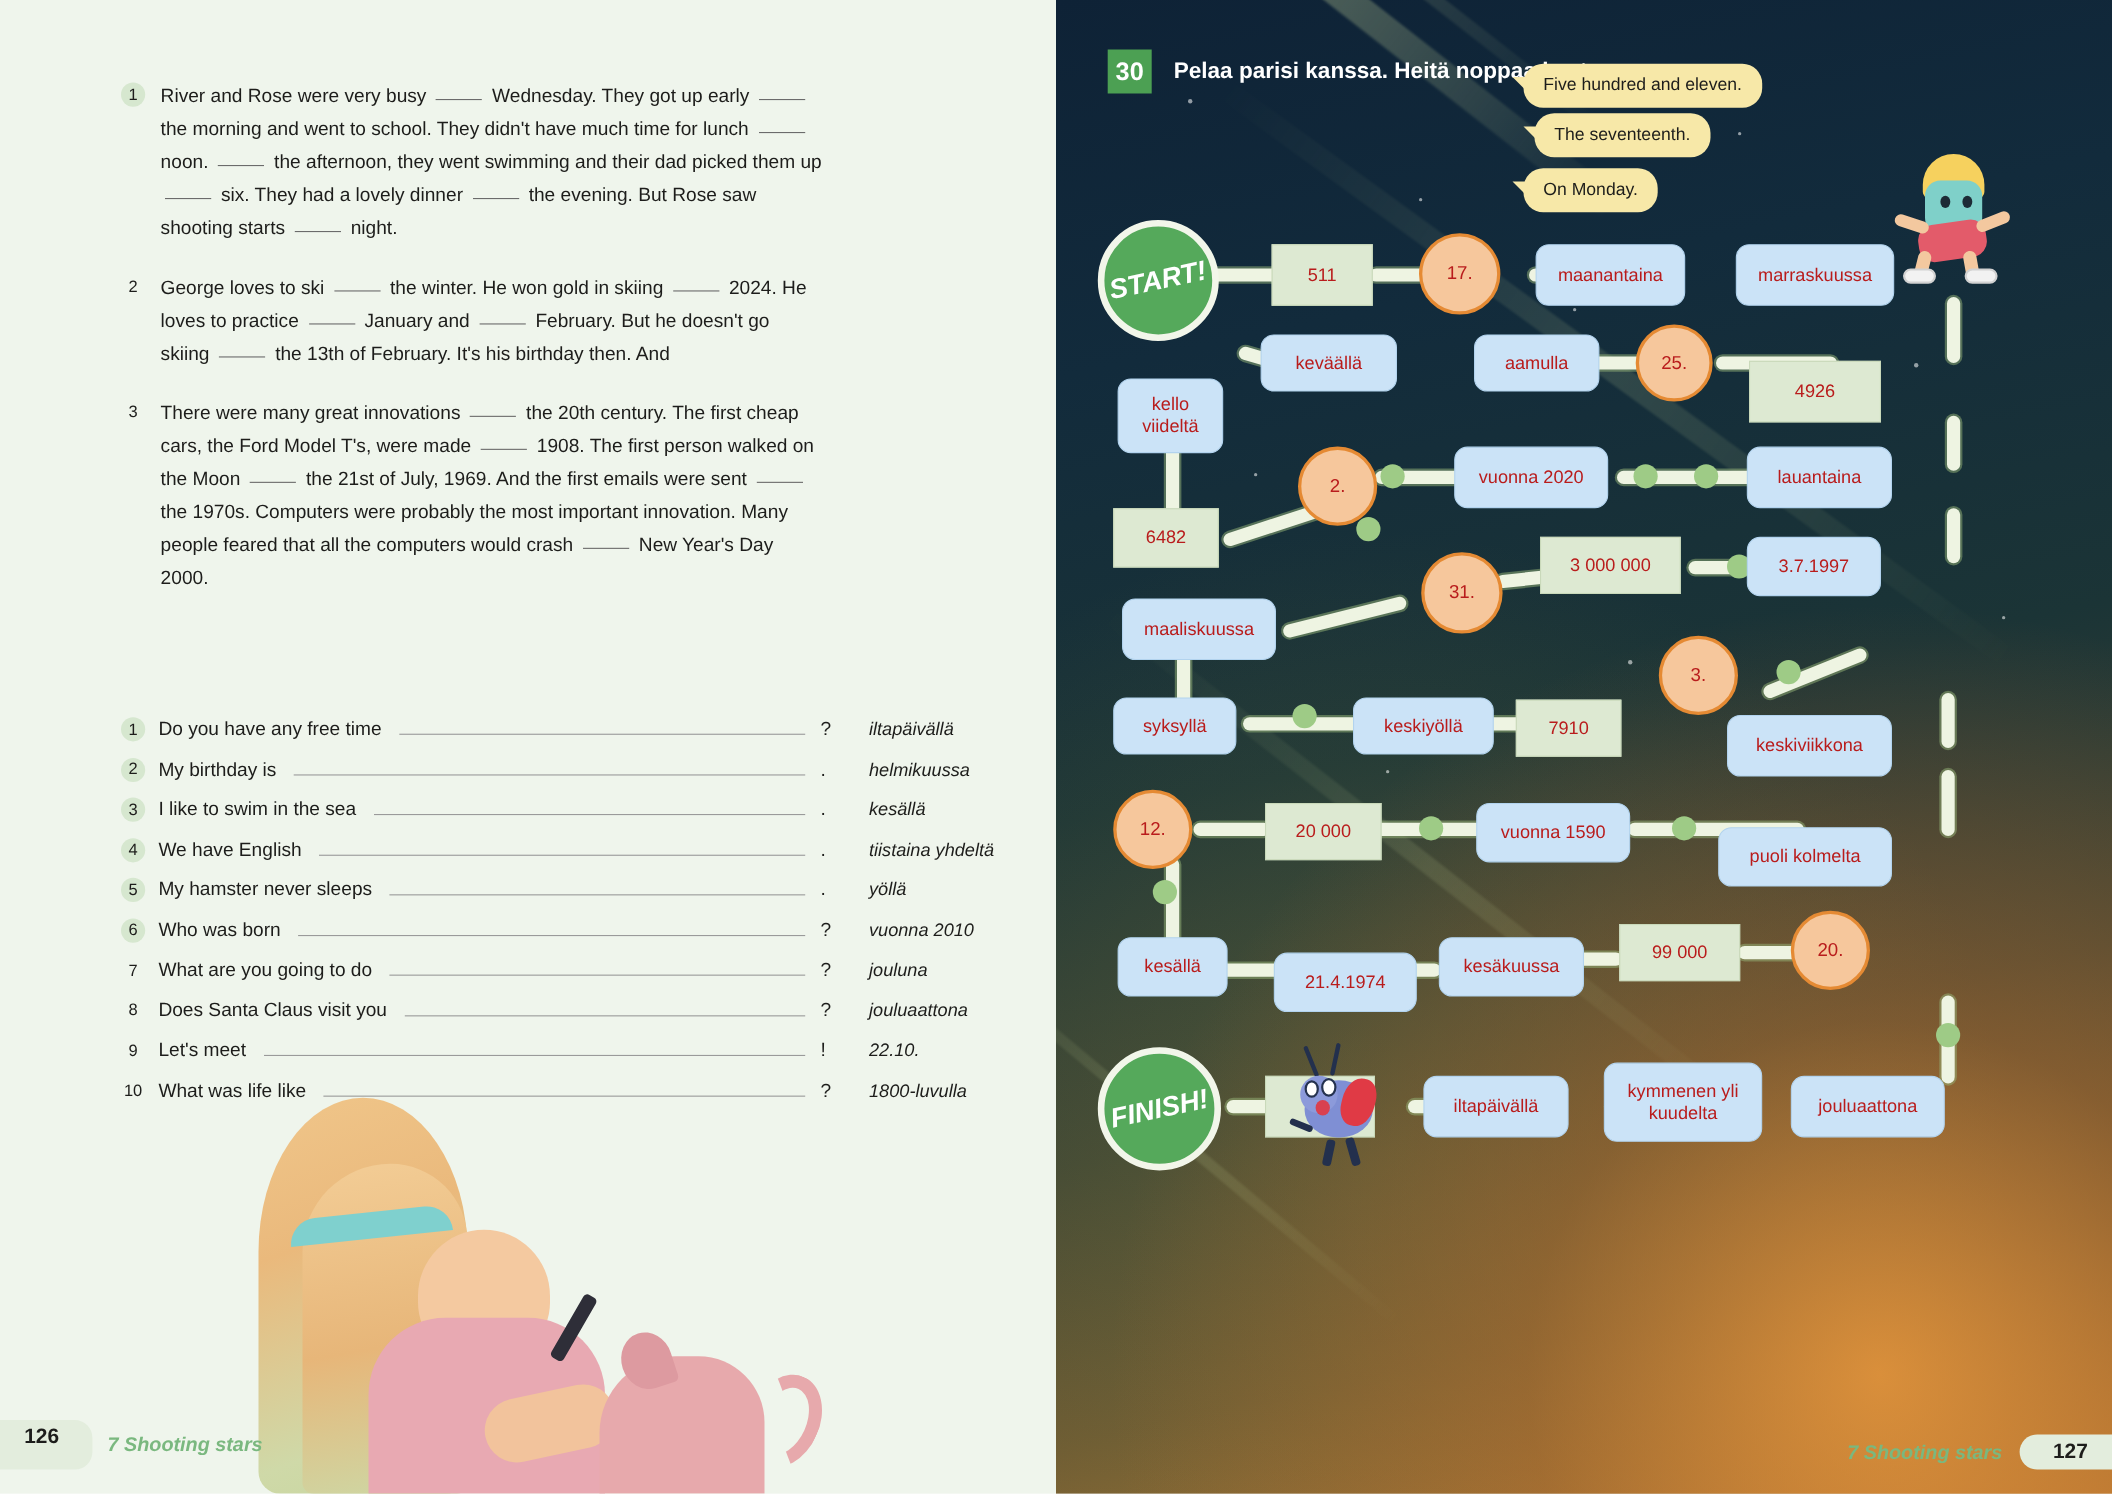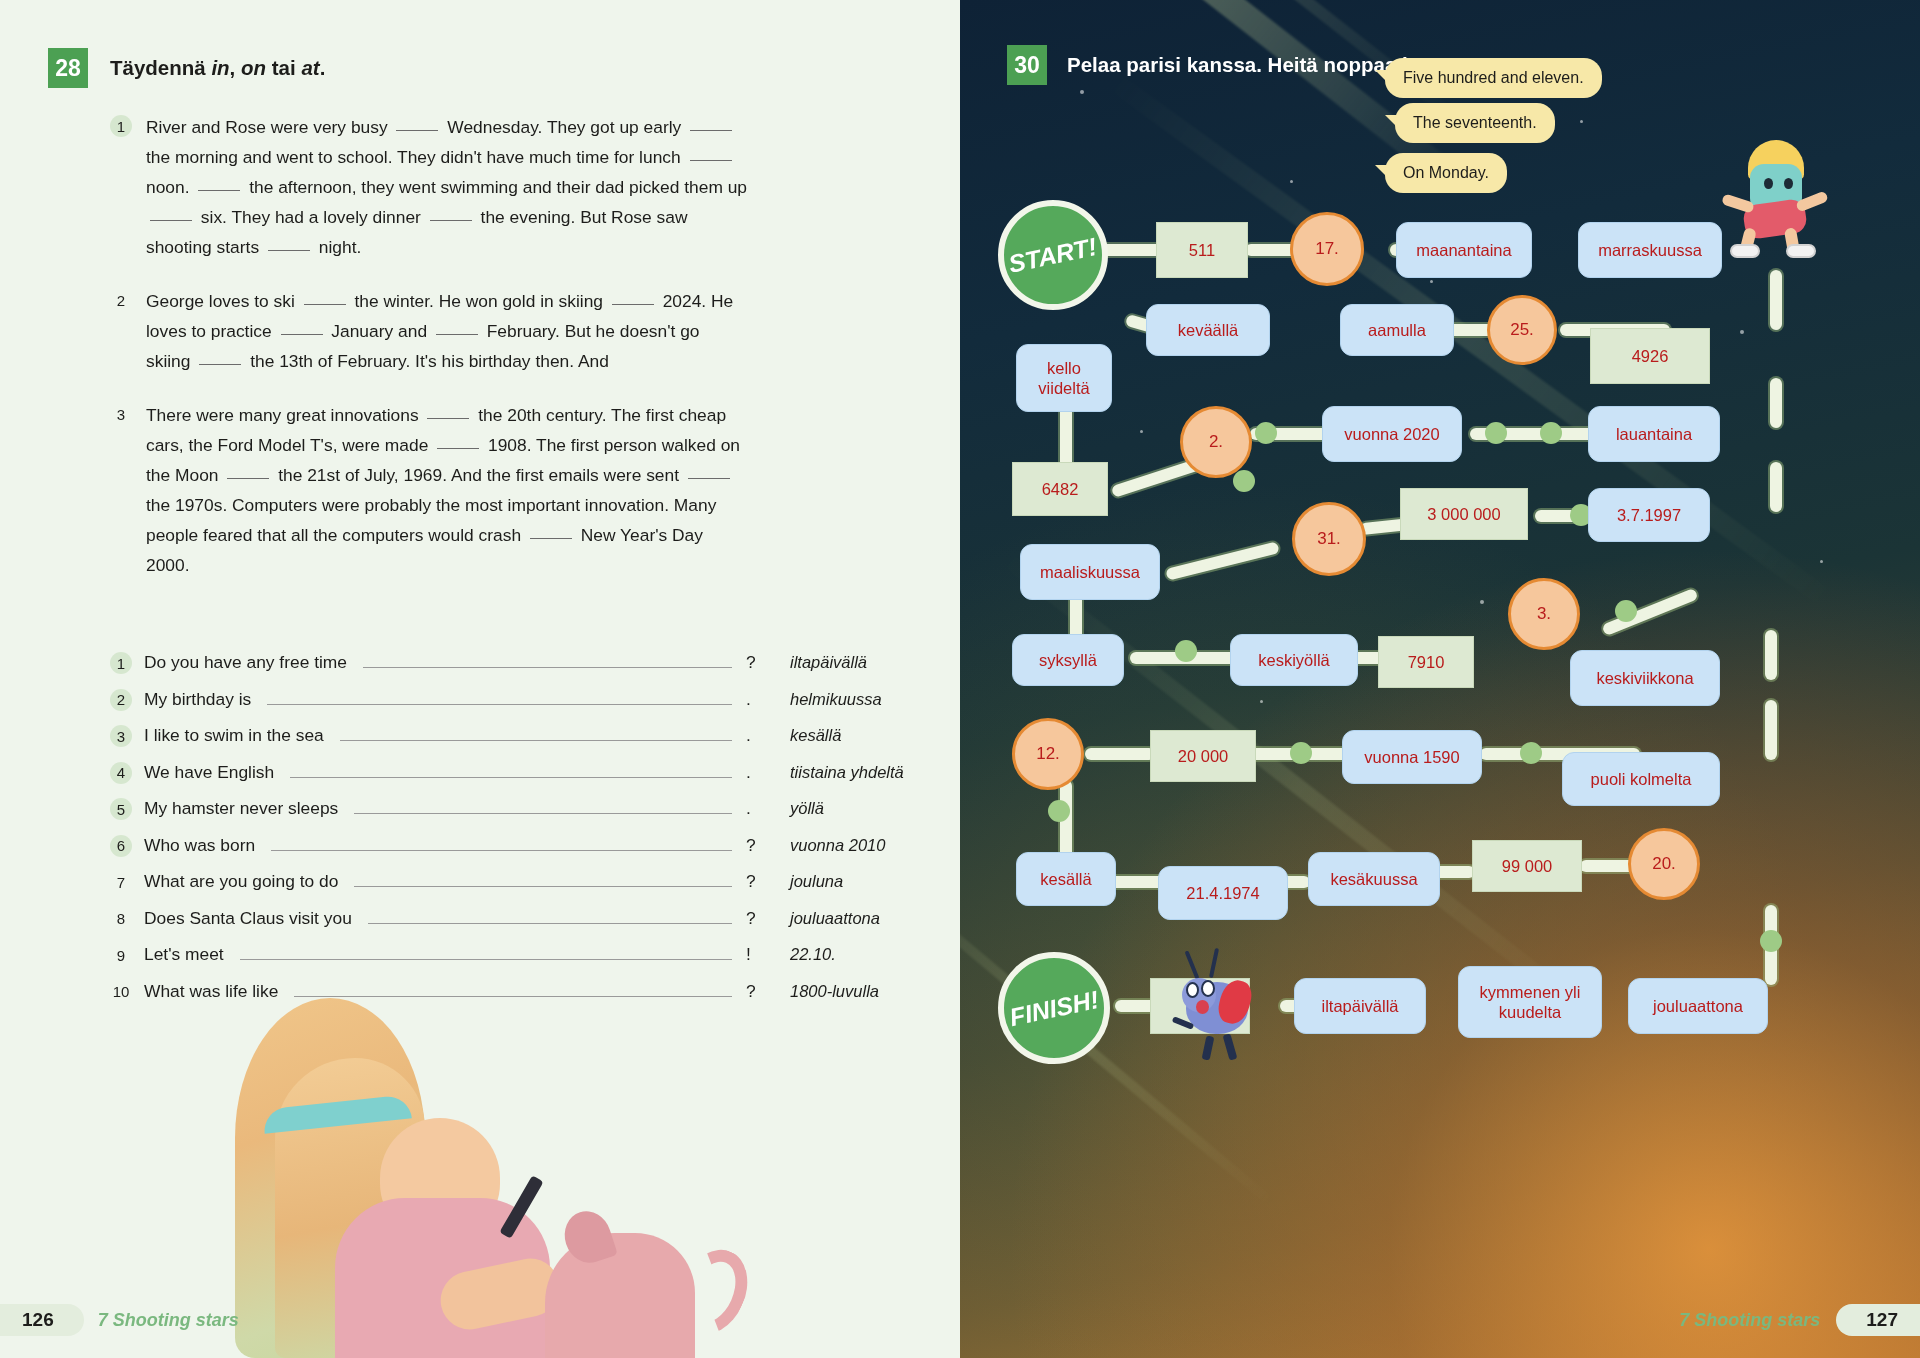--- a/index.html
+++ b/index.html
@@ -45,21 +45,21 @@
   }
   .q-idx.plain { background: none; }
   .q-text { white-space: nowrap; }
   .q-rule { flex: 1 1 auto; border-bottom: 1.4px solid #9a9a9a; height: 1px; margin: 0 2px 5px 4px; }
   .q-end { width: 10px; text-align: left; }
   .q-hint { width: 150px; font-style: italic; font-size: 16.5px; flex: 0 0 auto; padding-left: 22px; }
 
   
   .footer-left { position: absolute; left: 0; bottom: 22px; display: flex; align-items: center; }
   .pg-pill {
-    background: #e3eddd; border-radius: 0 16px 16px 0; padding: 5px 30px 5px 22px;
+    background: #e3eddd; border-radius: 0 16px 16px 0; padding: 5px 30px 18px 22px;
     font-size: 19px; font-weight: bold; color: #1d1d1b;
   }
   .chapter-left { color: #7ab87f; font-weight: bold; font-style: italic; font-size: 18px; margin-left: 14px; }
 
   
   .girl-wrap { position: absolute; left: 215px; bottom: 0; width: 430px; height: 430px; }
   .girl-hair {
     position: absolute; left: 20px; bottom: 0; width: 190px; height: 360px;
     background: linear-gradient(160deg,#f0c68a 0%,#eab97c 35%,#cfd9a8 80%,#c7d69f 100%);
     border-radius: 95px 95px 20px 20px / 140px 140px 20px 20px;
@@ -201,26 +201,20 @@
   }
 </style>
 </head>
 <body>
 
 <div class="spread">
 
   <div class="page-left">
 
     <div class="ex-block" style="left:48px; top:48px; width:700px;">
-      <div class="ex-head">
-        <div class="ex-num">28</div>
-        <div class="ex-title">
-          <span>Täydennä </span><i>in</i><span>, </span><i>on</i><span> tai </span><i>at</i><span>.</span>
-        </div>
-      </div>
 
       <div style="margin-left:62px; margin-top:8px;">
 
         <div class="para">
           <div class="para-num">1</div>
           <div class="para-body">
             <span>River and Rose were very busy </span><span class="blk"></span><span> Wednesday. They got up early </span><span class="blk"></span><span> the morning and went to school. They didn't have much time for lunch </span><span class="blk"></span><span> noon. </span><span class="blk"></span><span> the afternoon, they went swimming and their dad picked them up </span><span class="blk"></span><span> six. They had a lovely dinner </span><span class="blk"></span><span> the evening. But Rose saw shooting starts </span><span class="blk"></span><span> night.</span>
           </div>
         </div>
 

